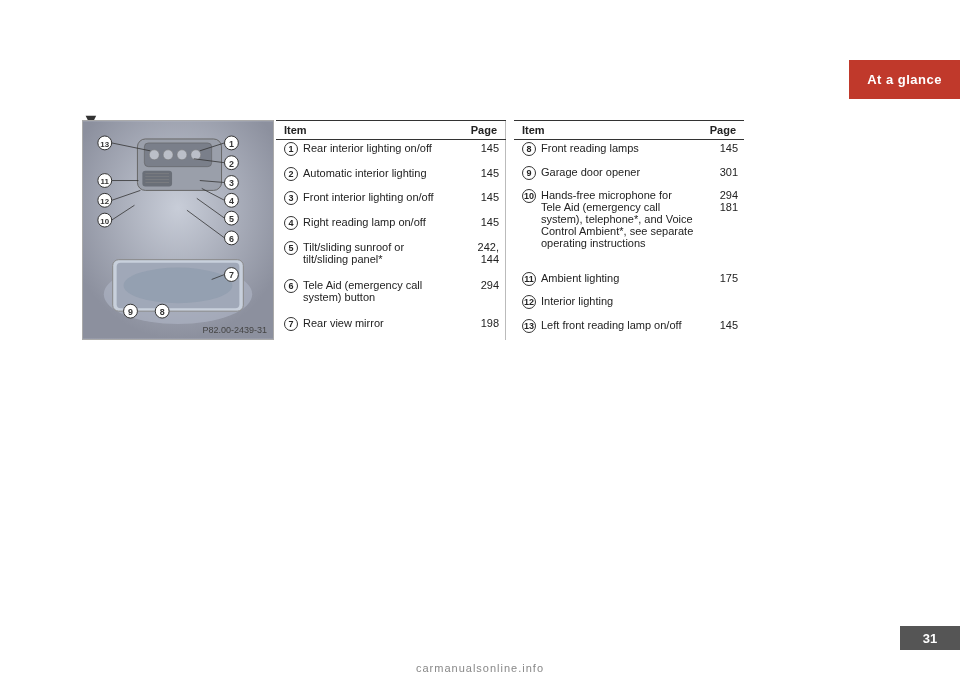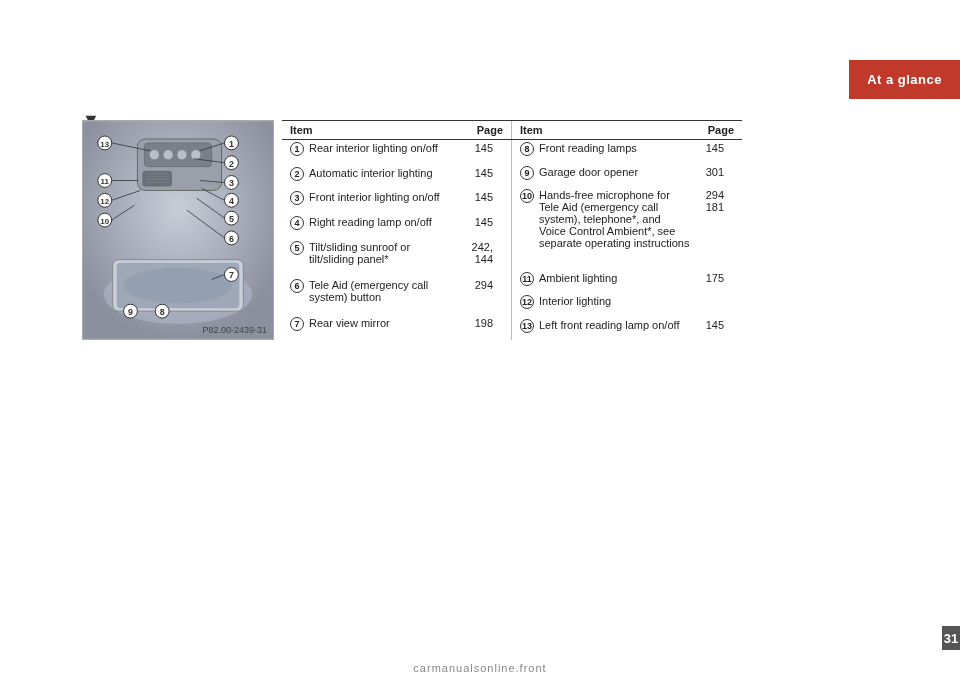--- a/index.html
+++ b/index.html
@@ -70,22 +70,22 @@
     
     .interior-svg {
       width: 100%;
       height: 100%;
     }
 
     
     .tables-area {
       display: flex;
       flex-direction: row;
-      margin-left: 8px;
-      gap: 0;
+      margin-left: 2px;
+      gap: 8px;
     }
 
     table {
       border-collapse: collapse;
       font-size: 11px;
     }
 
     table th {
       background: #fff;
       font-weight: bold;
@@ -97,21 +97,21 @@
 
     table td {
       padding: 2px 8px;
       vertical-align: top;
       border-bottom: none;
     }
 
     table td.page-col {
       text-align: right;
       white-space: nowrap;
-      padding-right: 18px;
+      padding-right: 6px;
     }
 
     .table-left {
       width: 230px;
       border-right: 1px solid #bbb;
     }
 
     .table-right {
       width: 230px;
     }
@@ -135,21 +135,21 @@
       flex: 1;
     }
 
     
     .page-number-box {
       position: absolute;
       bottom: 28px;
       right: 0;
       background: #555;
       color: white;
-      width: 18px;
+      width: 60px;
       height: 24px;
       display: flex;
       align-items: center;
       justify-content: center;
       font-size: 13px;
       font-weight: bold;
     }
 
     
     .watermark {
@@ -371,13 +371,13 @@
             <td class="page-col" style="white-space: pre-line;">145</td>
           </tr>
         </tbody>
     </table>
 
   </div>
 </div>
 
 <div class="page-number-box">31</div>
 
-<div class="watermark">carmanualsonline.front</div>
+<div class="watermark">carmanualsonline.info</div>
 
 </body></html>

